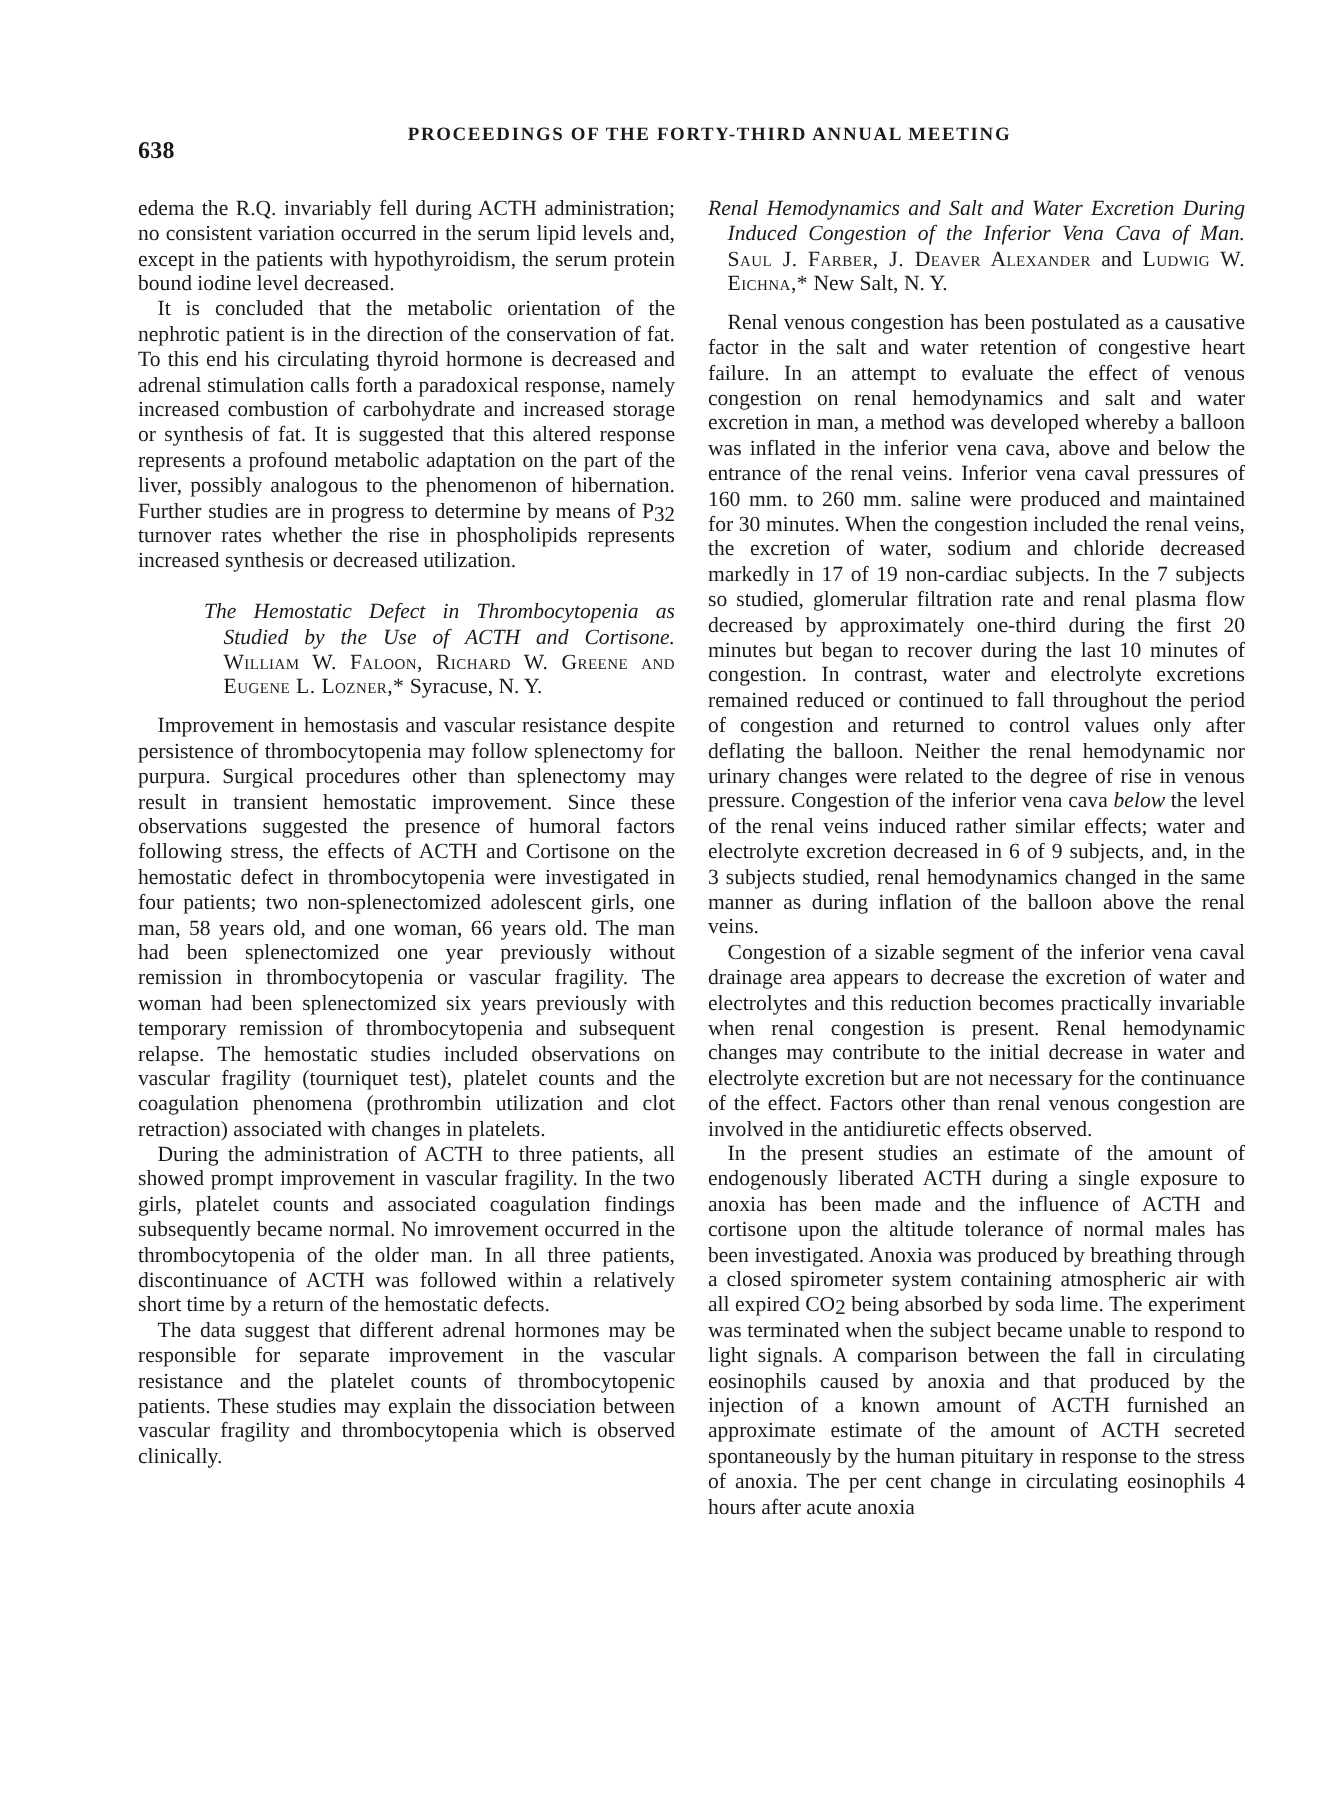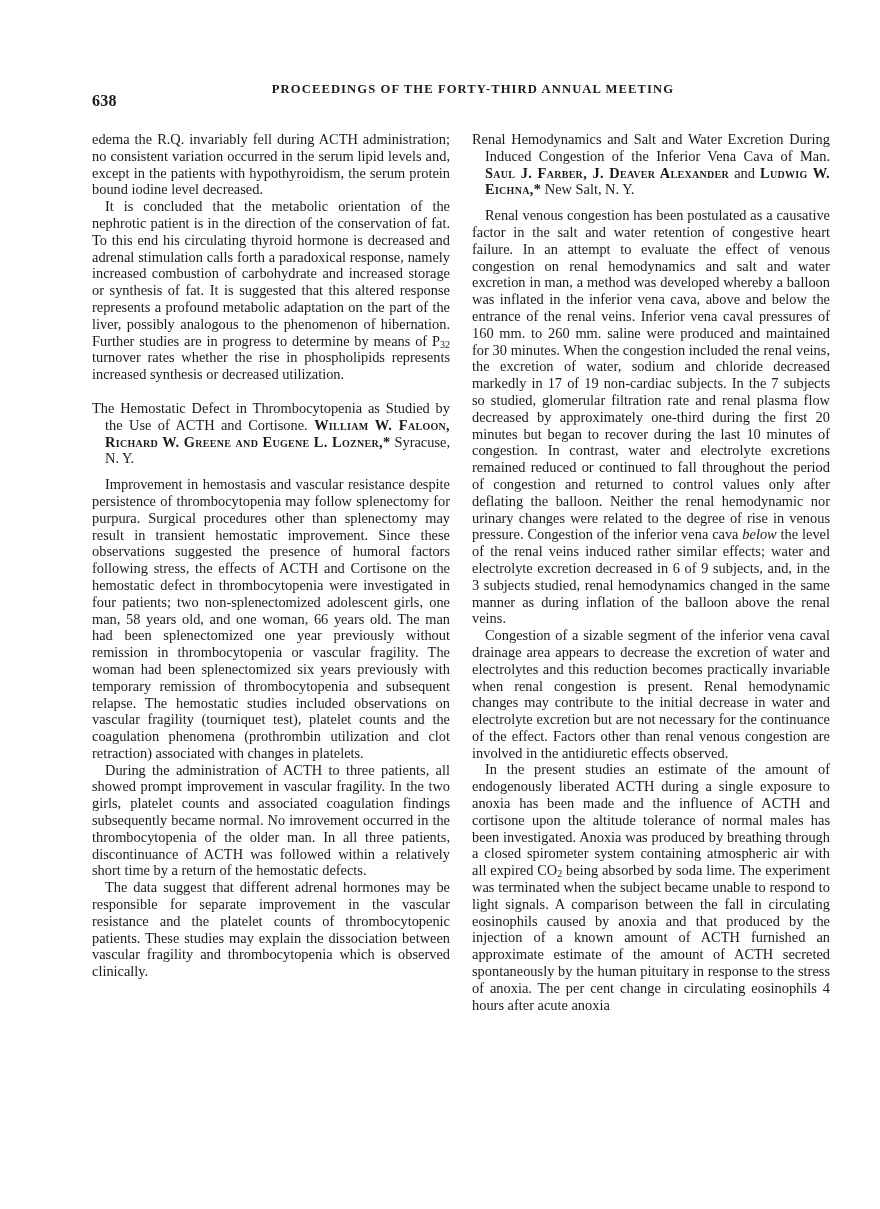--- a/index.html
+++ b/index.html
@@ -9,25 +9,25 @@
   .page-number { position: absolute; left: 0; top: 12px; font-size: 16px; font-weight: bold; letter-spacing: 0.2px; }
   .header-title { position: absolute; left: 0; right: 6px; top: 2px; text-align: center; font-size: 12.6px;
                   font-weight: bold; letter-spacing: 1.1px; padding-left: 30px; }
   .column { position: absolute; top: 131px; width: 358px; font-size: 14.4px; line-height: 16.8px;
             text-align: justify; hyphens: manual; }
   .col-left { left: 92px; }
   .col-right { left: 472px; }
   p { margin: 0; text-indent: 13px; }
   p.noindent { text-indent: 0; }
   .abstract-title { margin: 0; padding-left: 13px; text-indent: -13px; text-align: justify; }
-  .abstract-title .ttl { }
-  .sc { font-variant: small-caps; letter-spacing: 0.3px; font-weight: bold; }
-  .gap-before { margin-top: 17px; }
+  .abstract-title .ttl { font-style: italic; }
+  .sc { font-variant: small-caps; letter-spacing: 0.3px; }
+  .gap-before { margin-top: 17px; margin-left: 44px; }
   .gap-after { margin-bottom: 9px; }
-  sub { font-size: 10px; line-height: 0; vertical-align: -2px; }
+  sub { font-size: 14px; line-height: 0; vertical-align: -2px; }
   em { font-style: italic; }
 </style>
 </head>
 <body>
 
 <div class="running-head">
   <span class="page-number">638</span>
   <div class="header-title">PROCEEDINGS OF THE FORTY-THIRD ANNUAL MEETING</div>
 </div>
 

